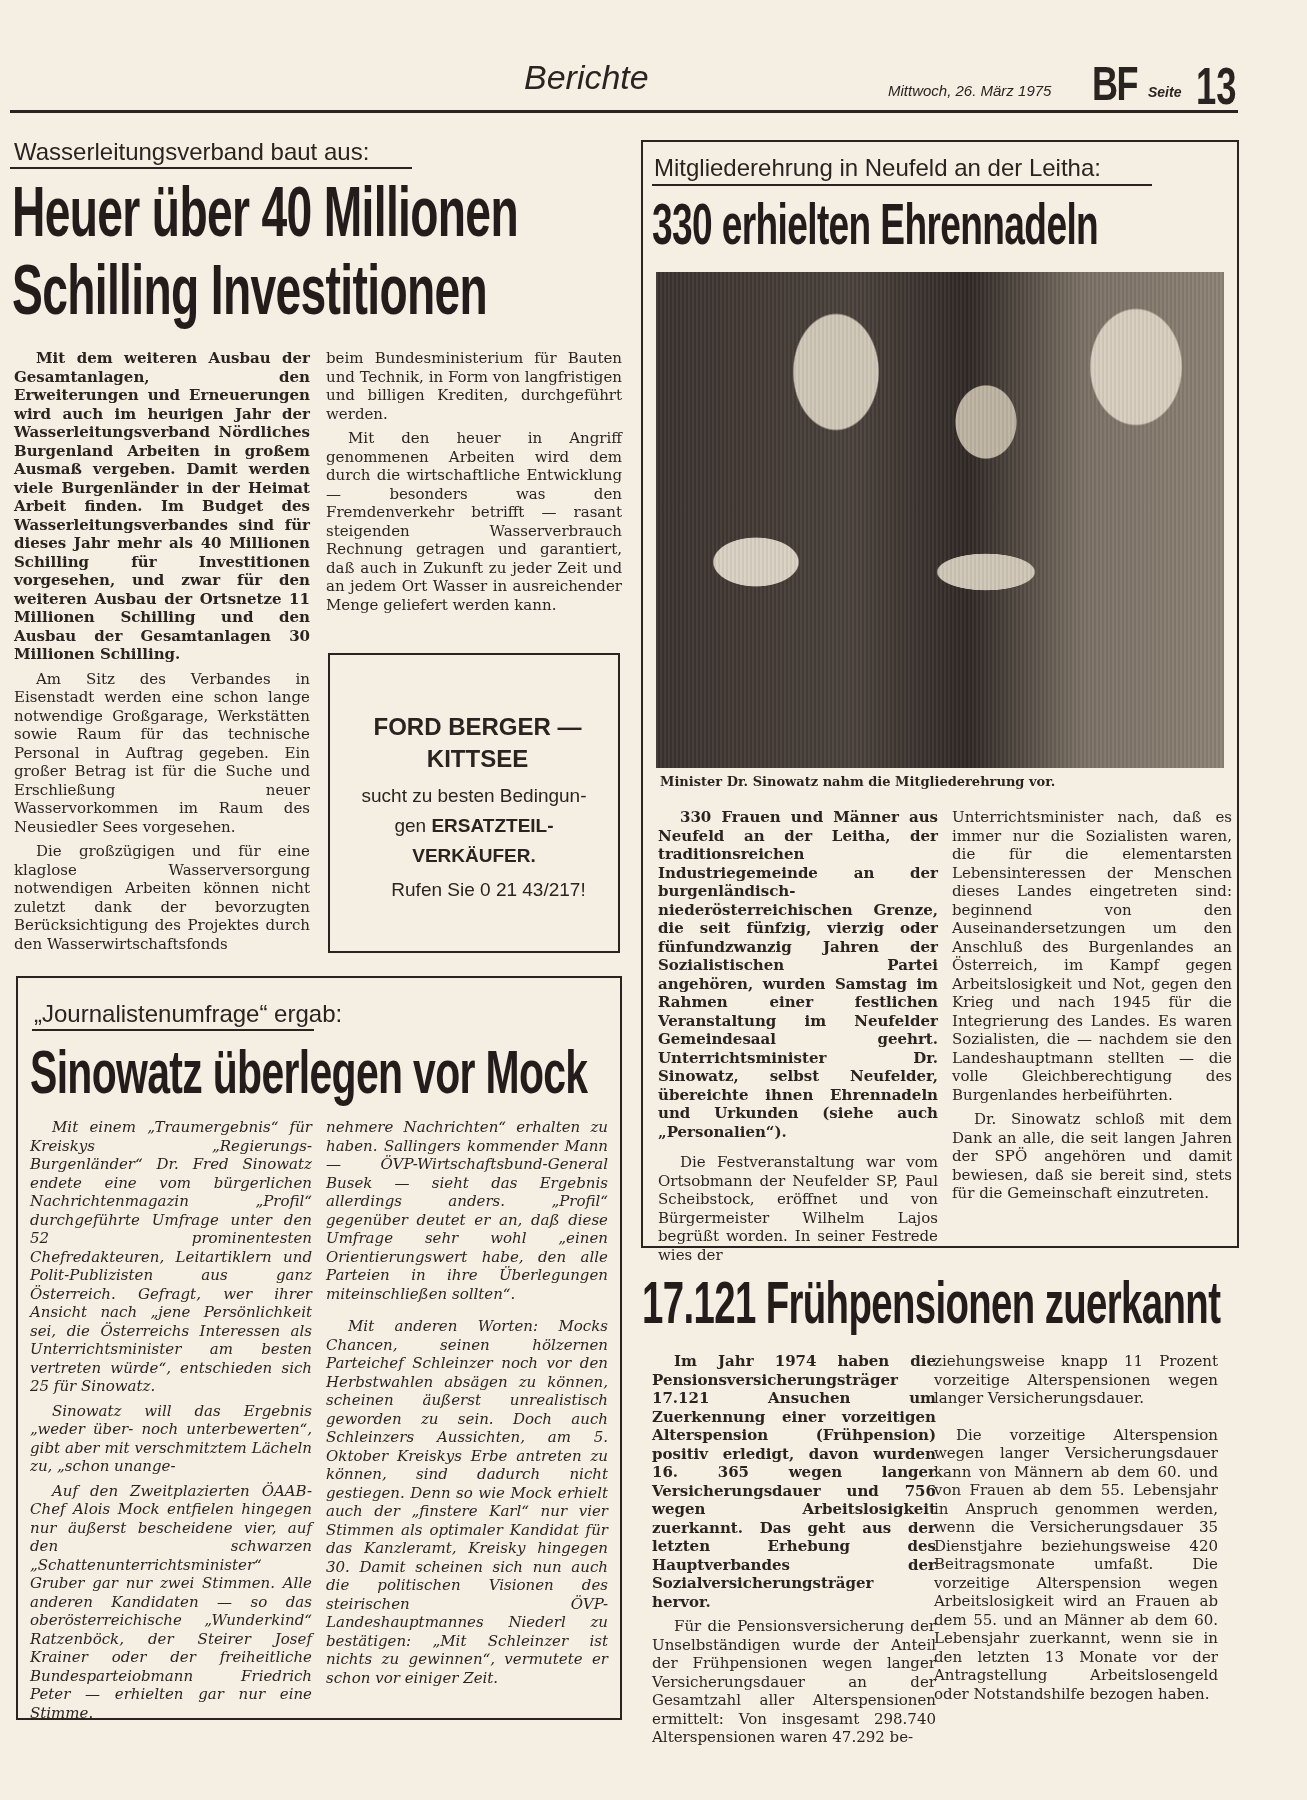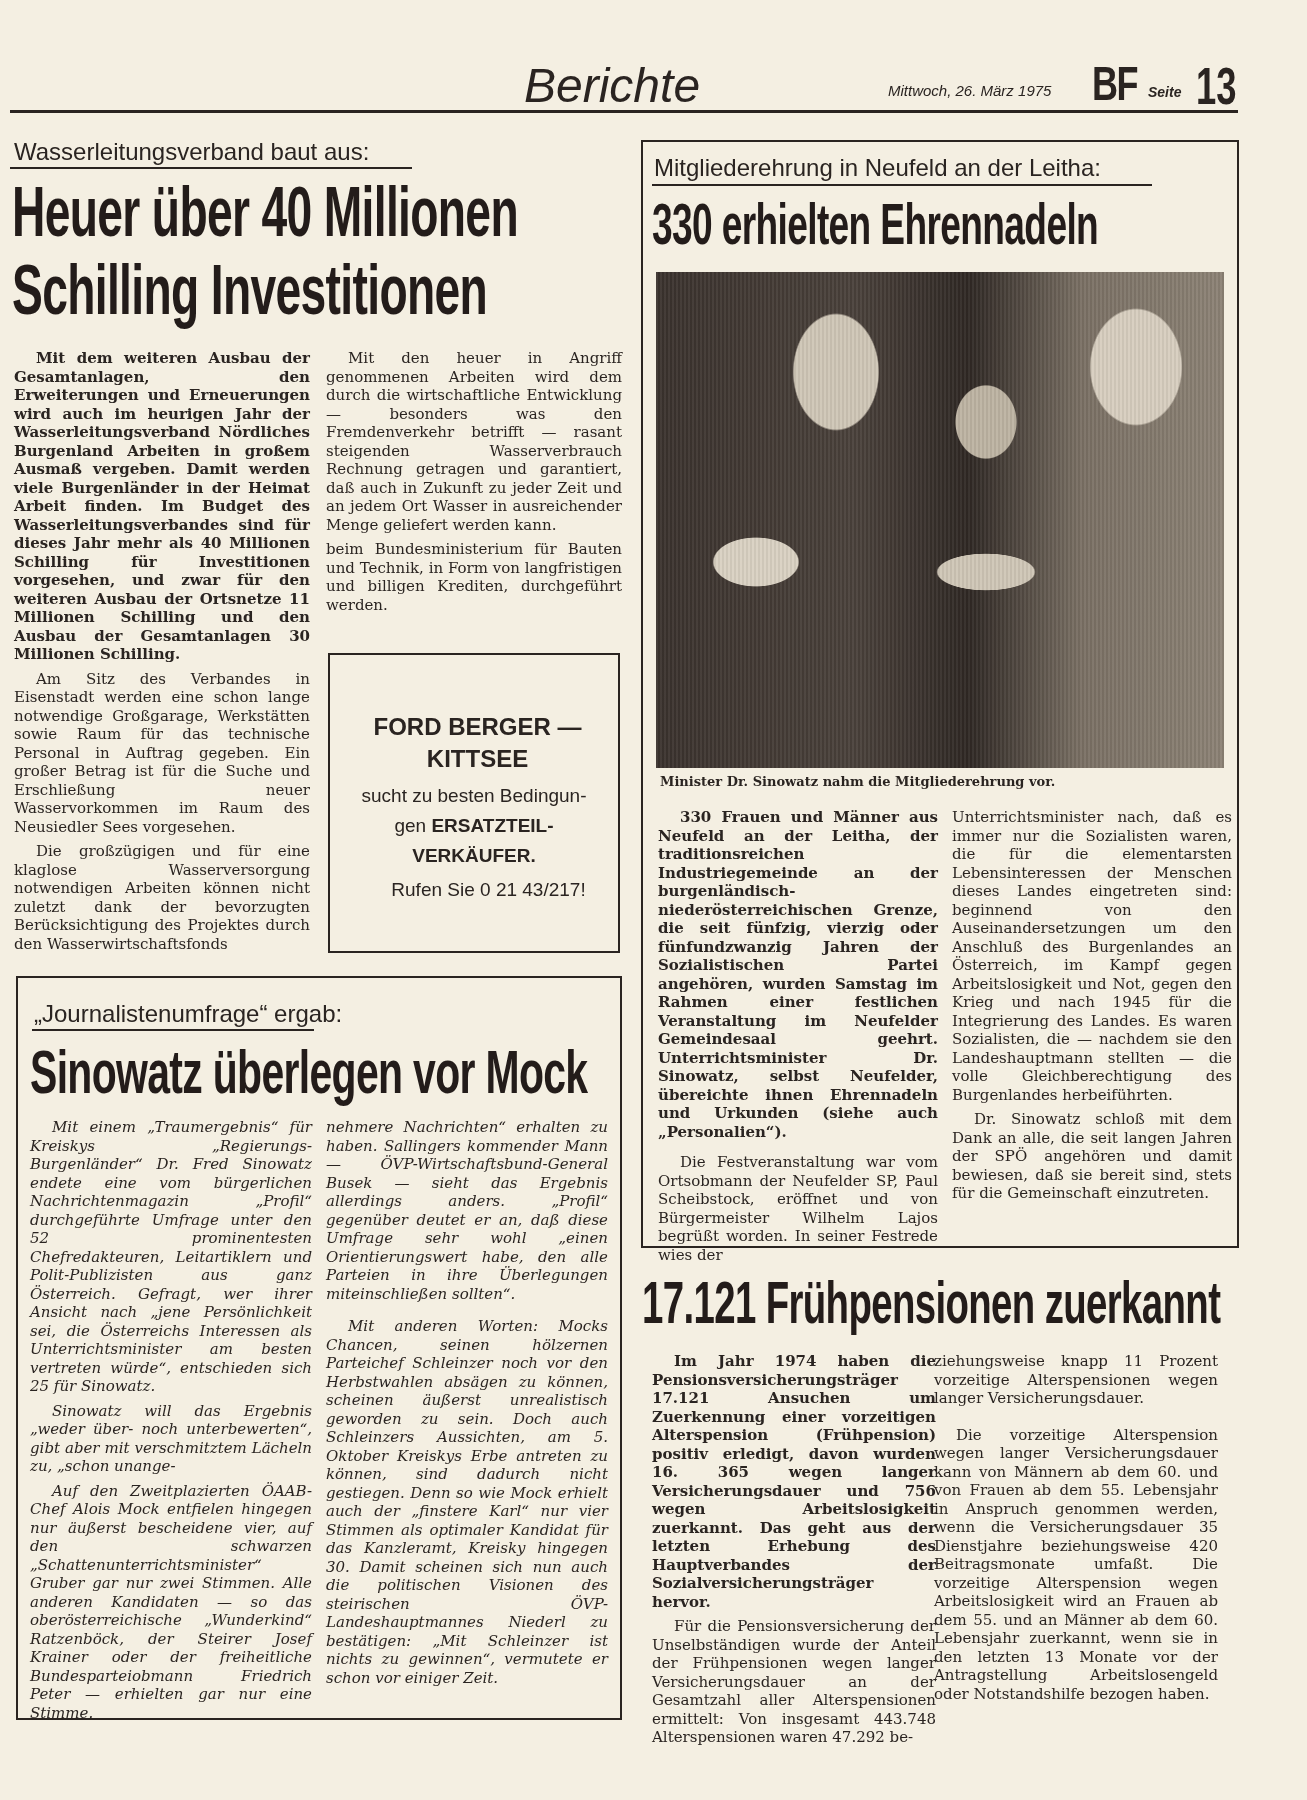--- a/index.html
+++ b/index.html
@@ -4,21 +4,21 @@
 <style>
   html, body { margin:0; padding:0; }
   body {
     width:1307px; height:1800px; position:relative; overflow:hidden;
     background:#f4efe2; color:#2a2421;
     font-family:"DejaVu Serif", serif;
   }
   .abs { position:absolute; }
 
   
-  .hdr-section { left:524px; top:58px; font-size:48px; font-style:italic; font-family:"Liberation Sans", sans-serif; }
+  .hdr-section { left:524px; top:58px; font-size:34px; font-style:italic; font-family:"Liberation Sans", sans-serif; }
   .hdr-date { left:888px; top:82px; font-size:15px; font-style:italic; font-family:"Liberation Sans", sans-serif; }
   .hdr-bf { left:1092px; top:56px; font-size:48px; font-weight:bold; font-family:"Liberation Sans", sans-serif; transform:scaleX(0.75); transform-origin:left top; letter-spacing:-2px; }
   .hdr-seite { left:1148px; top:84px; font-size:14px; font-weight:bold; font-style:italic; font-family:"Liberation Sans", sans-serif; }
   .hdr-page { left:1196px; top:56px; font-size:52px; font-weight:bold; font-family:"Liberation Sans", sans-serif; transform:scaleX(0.7); transform-origin:left top; }
   .hdr-rule { left:10px; top:110px; width:1228px; height:3px; background:#2a2421; }
 
   .kicker { font-family:"Liberation Sans", sans-serif; font-size:24px; white-space:nowrap; }
   .kicker-rule { height:2px; background:#2a2421; }
   .headline { font-family:"Liberation Sans", sans-serif; font-weight:bold; color:#231c1a; white-space:nowrap; transform-origin:left top; letter-spacing:-1px; }
 
@@ -60,22 +60,22 @@
   <div class="abs kicker-rule" style="left:10px; top:167px; width:402px;"></div>
   <div class="abs headline" style="left:12px; top:172px; font-size:70px; transform:scaleX(0.66);">Heuer über 40 Millionen</div>
   <div class="abs headline" style="left:12px; top:250px; font-size:70px; transform:scaleX(0.66);">Schilling Investitionen</div>
 
   <div class="abs col" style="left:14px; top:349px; width:296px;">
     <p class="bold">Mit dem weiteren Ausbau der Gesamtanlagen, den Erweiterungen und Erneuerungen wird auch im heurigen Jahr der Wasserleitungsverband Nördliches Burgenland Arbeiten in großem Ausmaß vergeben. Damit werden viele Burgenländer in der Heimat Arbeit finden. Im Budget des Wasserleitungsverbandes sind für dieses Jahr mehr als 40 Millionen Schilling für Investitionen vorgesehen, und zwar für den weiteren Ausbau der Ortsnetze 11 Millionen Schilling und den Ausbau der Gesamtanlagen 30 Millionen Schilling.</p>
     <p>Am Sitz des Verbandes in Eisenstadt werden eine schon lange notwendige Großgarage, Werkstätten sowie Raum für das technische Personal in Auftrag gegeben. Ein großer Betrag ist für die Suche und Erschließung neuer Wasservorkommen im Raum des Neusiedler Sees vorgesehen.</p>
     <p>Die großzügigen und für eine klaglose Wasserversorgung notwendigen Arbeiten können nicht zuletzt dank der bevorzugten Berücksichtigung des Projektes durch den Wasserwirtschaftsfonds</p>
   </div>
   <div class="abs col" style="left:326px; top:349px; width:296px;">
+    <p style="text-indent:0">beim Bundesministerium für Bauten und Technik, in Form von langfristigen und billigen Krediten, durchgeführt werden.</p>
     <p>Mit den heuer in Angriff genommenen Arbeiten wird dem durch die wirtschaftliche Entwicklung — besonders was den Fremdenverkehr betrifft — rasant steigenden Wasserverbrauch Rechnung getragen und garantiert, daß auch in Zukunft zu jeder Zeit und an jedem Ort Wasser in ausreichender Menge geliefert werden kann.</p>
-    <p style="text-indent:0">beim Bundesministerium für Bauten und Technik, in Form von langfristigen und billigen Krediten, durchgeführt werden.</p>
   </div>
 </div>
 
 <div class="abs box" style="left:328px; top:653px; width:292px; height:300px; padding-top:56px;">
   <div class="ad-title">FORD BERGER —</div>
   <div class="ad-title">KITTSEE</div>
   <div class="ad-text" style="margin-top:6px;">sucht zu besten Bedingun-</div>
   <div class="ad-text">
     <span>gen</span>
     <b>ERSATZTEIL-</b>
@@ -117,19 +117,19 @@
   <div class="abs col ital" style="left:326px; top:1118px; width:282px;">
     <p style="text-indent:0">nehmere Nachrichten“ erhalten zu haben. Sallingers kommender Mann — ÖVP-Wirtschaftsbund-General Busek — sieht das Ergebnis allerdings anders. „Profil“ gegenüber deutet er an, daß diese Umfrage sehr wohl „einen Orientierungswert habe, den alle Parteien in ihre Überlegungen miteinschließen sollten“.</p>
     <p style="margin-top:14px">Mit anderen Worten: Mocks Chancen, seinen hölzernen Parteichef Schleinzer noch vor den Herbstwahlen absägen zu können, scheinen äußerst unrealistisch geworden zu sein. Doch auch Schleinzers Aussichten, am 5. Oktober Kreiskys Erbe antreten zu können, sind dadurch nicht gestiegen. Denn so wie Mock erhielt auch der „finstere Karl“ nur vier Stimmen als optimaler Kandidat für das Kanzleramt, Kreisky hingegen 30. Damit scheinen sich nun auch die politischen Visionen des steirischen ÖVP-Landeshauptmannes Niederl zu bestätigen: „Mit Schleinzer ist nichts zu gewinnen“, vermutete er schon vor einiger Zeit.</p>
   </div>
 </div>
 
 <div>
   <div class="abs headline" style="left:642px; top:1268px; font-size:60px; transform:scaleX(0.64);">17.121 Frühpensionen zuerkannt</div>
   <div class="abs col" style="left:652px; top:1352px; width:284px;">
     <p class="bold">Im Jahr 1974 haben die Pensionsversicherungsträger 17.121 Ansuchen um Zuerkennung einer vorzeitigen Alterspension (Frühpension) positiv erledigt, davon wurden 16. 365 wegen langer Versicherungsdauer und 756 wegen Arbeitslosigkeit zuerkannt. Das geht aus der letzten Erhebung des Hauptverbandes der Sozialversicherungsträger hervor.</p>
-    <p>Für die Pensionsversicherung der Unselbständigen wurde der Anteil der Frühpensionen wegen langer Versicherungsdauer an der Gesamtzahl aller Alterspensionen ermittelt: Von insgesamt 443.748 Alterspensionen waren 47.292 be-</p>
+    <p>Für die Pensionsversicherung der Unselbständigen wurde der Anteil der Frühpensionen wegen langer Versicherungsdauer an der Gesamtzahl aller Alterspensionen ermittelt: Von insgesamt 298.740 Alterspensionen waren 47.292 be-</p>
   </div>
   <div class="abs col" style="left:926px; top:1352px; width:284px;margin-left:8px;">
     <p style="text-indent:0">ziehungsweise knapp 11 Prozent vorzeitige Alterspensionen wegen langer Versicherungsdauer.</p>
     <p style="margin-top:18px">Die vorzeitige Alterspension wegen langer Versicherungsdauer kann von Männern ab dem 60. und von Frauen ab dem 55. Lebensjahr in Anspruch genommen werden, wenn die Versicherungsdauer 35 Dienstjahre beziehungsweise 420 Beitragsmonate umfaßt. Die vorzeitige Alterspension wegen Arbeitslosigkeit wird an Frauen ab dem 55. und an Männer ab dem 60. Lebensjahr zuerkannt, wenn sie in den letzten 13 Monate vor der Antragstellung Arbeitslosengeld oder Notstandshilfe bezogen haben.</p>
   </div>
 </div>
 
 </body></html>

